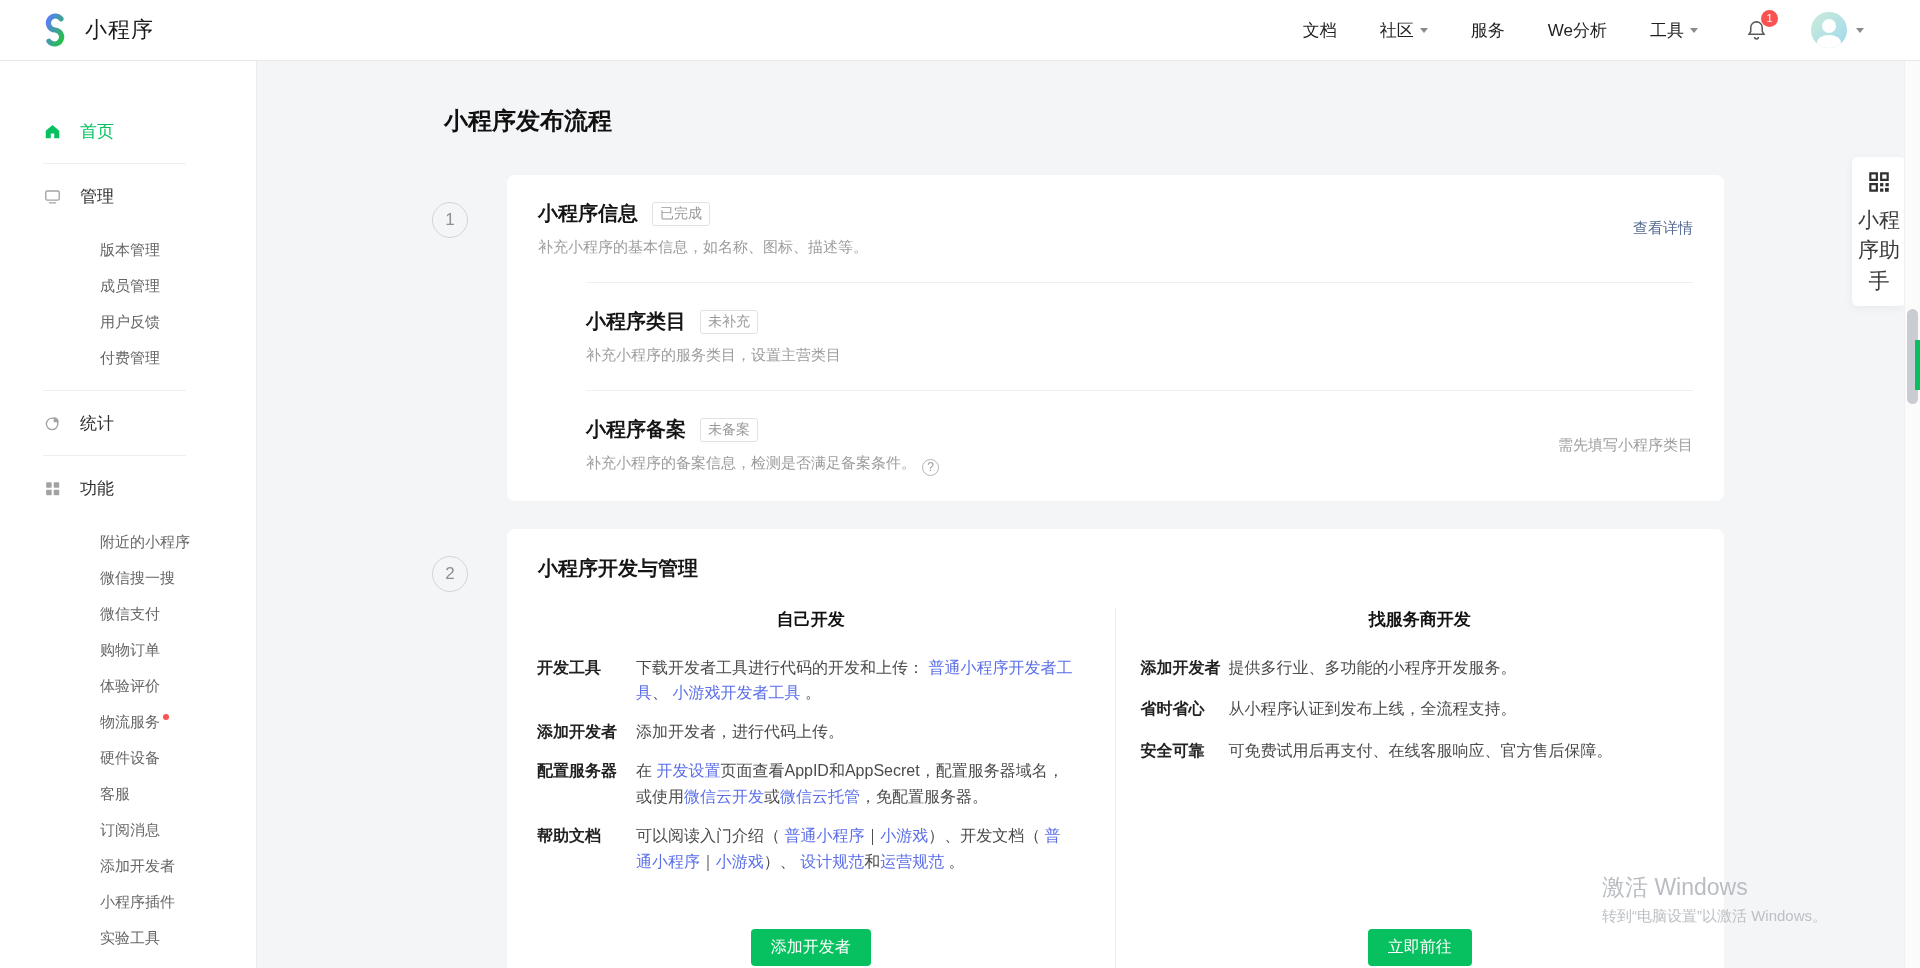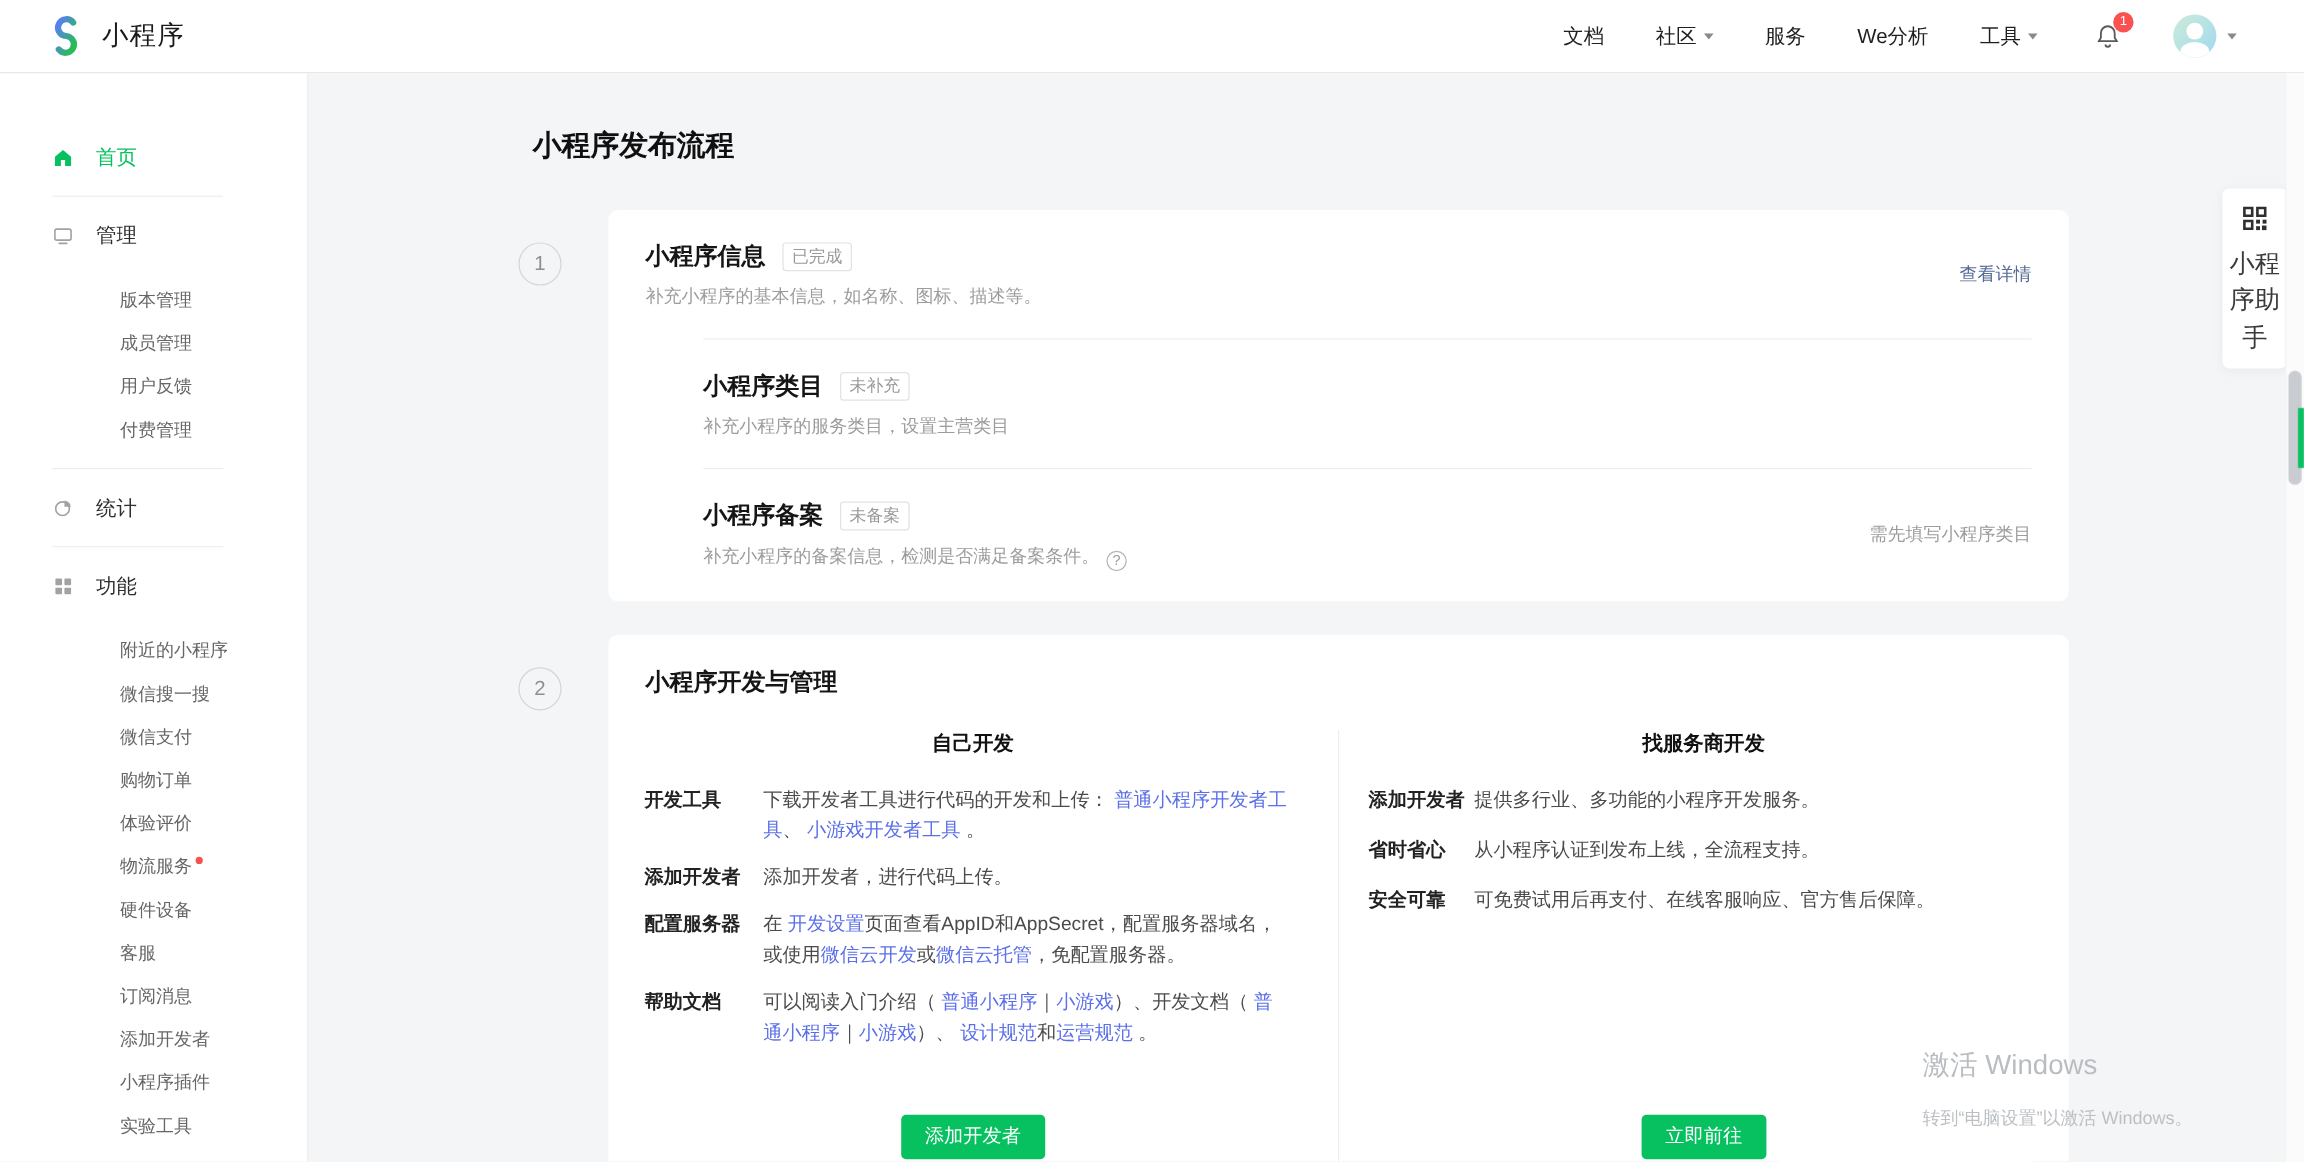--- a/index.html
+++ b/index.html
@@ -107,21 +107,21 @@
   .assistant {
     position:fixed; top:157px; right:14px; width:54px; background:#fff;
     border-radius:6px; padding:12px 5px 10px; text-align:center;
     box-shadow:0 2px 10px rgba(0,0,0,.05); z-index:6;
   }
   .assistant svg { width:26px; height:26px; margin-bottom:6px; }
   .assistant-label { font-size:21px; color:#3a3a3a; line-height:1.45; }
 
   .watermark { position:fixed; left:1602px; top:872px; color:#b9bdc2; z-index:2; pointer-events:none; }
   .wm1 { font-size:23px; font-weight:300; }
-  .wm2 { font-size:15px; margin-top:20px; color:#bcc0c5; }
+  .wm2 { font-size:15px; margin-top:4px; color:#bcc0c5; }
 
   .scrollbar-track {
     position:fixed; right:0; top:61px; bottom:0; width:16px;
     background:#fbfbfb; border-left:1px solid #f0f0f0; z-index:7;
   }
   .scrollbar-thumb {
     position:absolute; top:248px; left:2px; width:11px; height:95px;
     background:#c9cdd1; border-radius:6px;
   }
   .edge-green-tab { position:fixed; right:0; top:340px; width:5px; height:50px; background:#07c160; z-index:8; }

